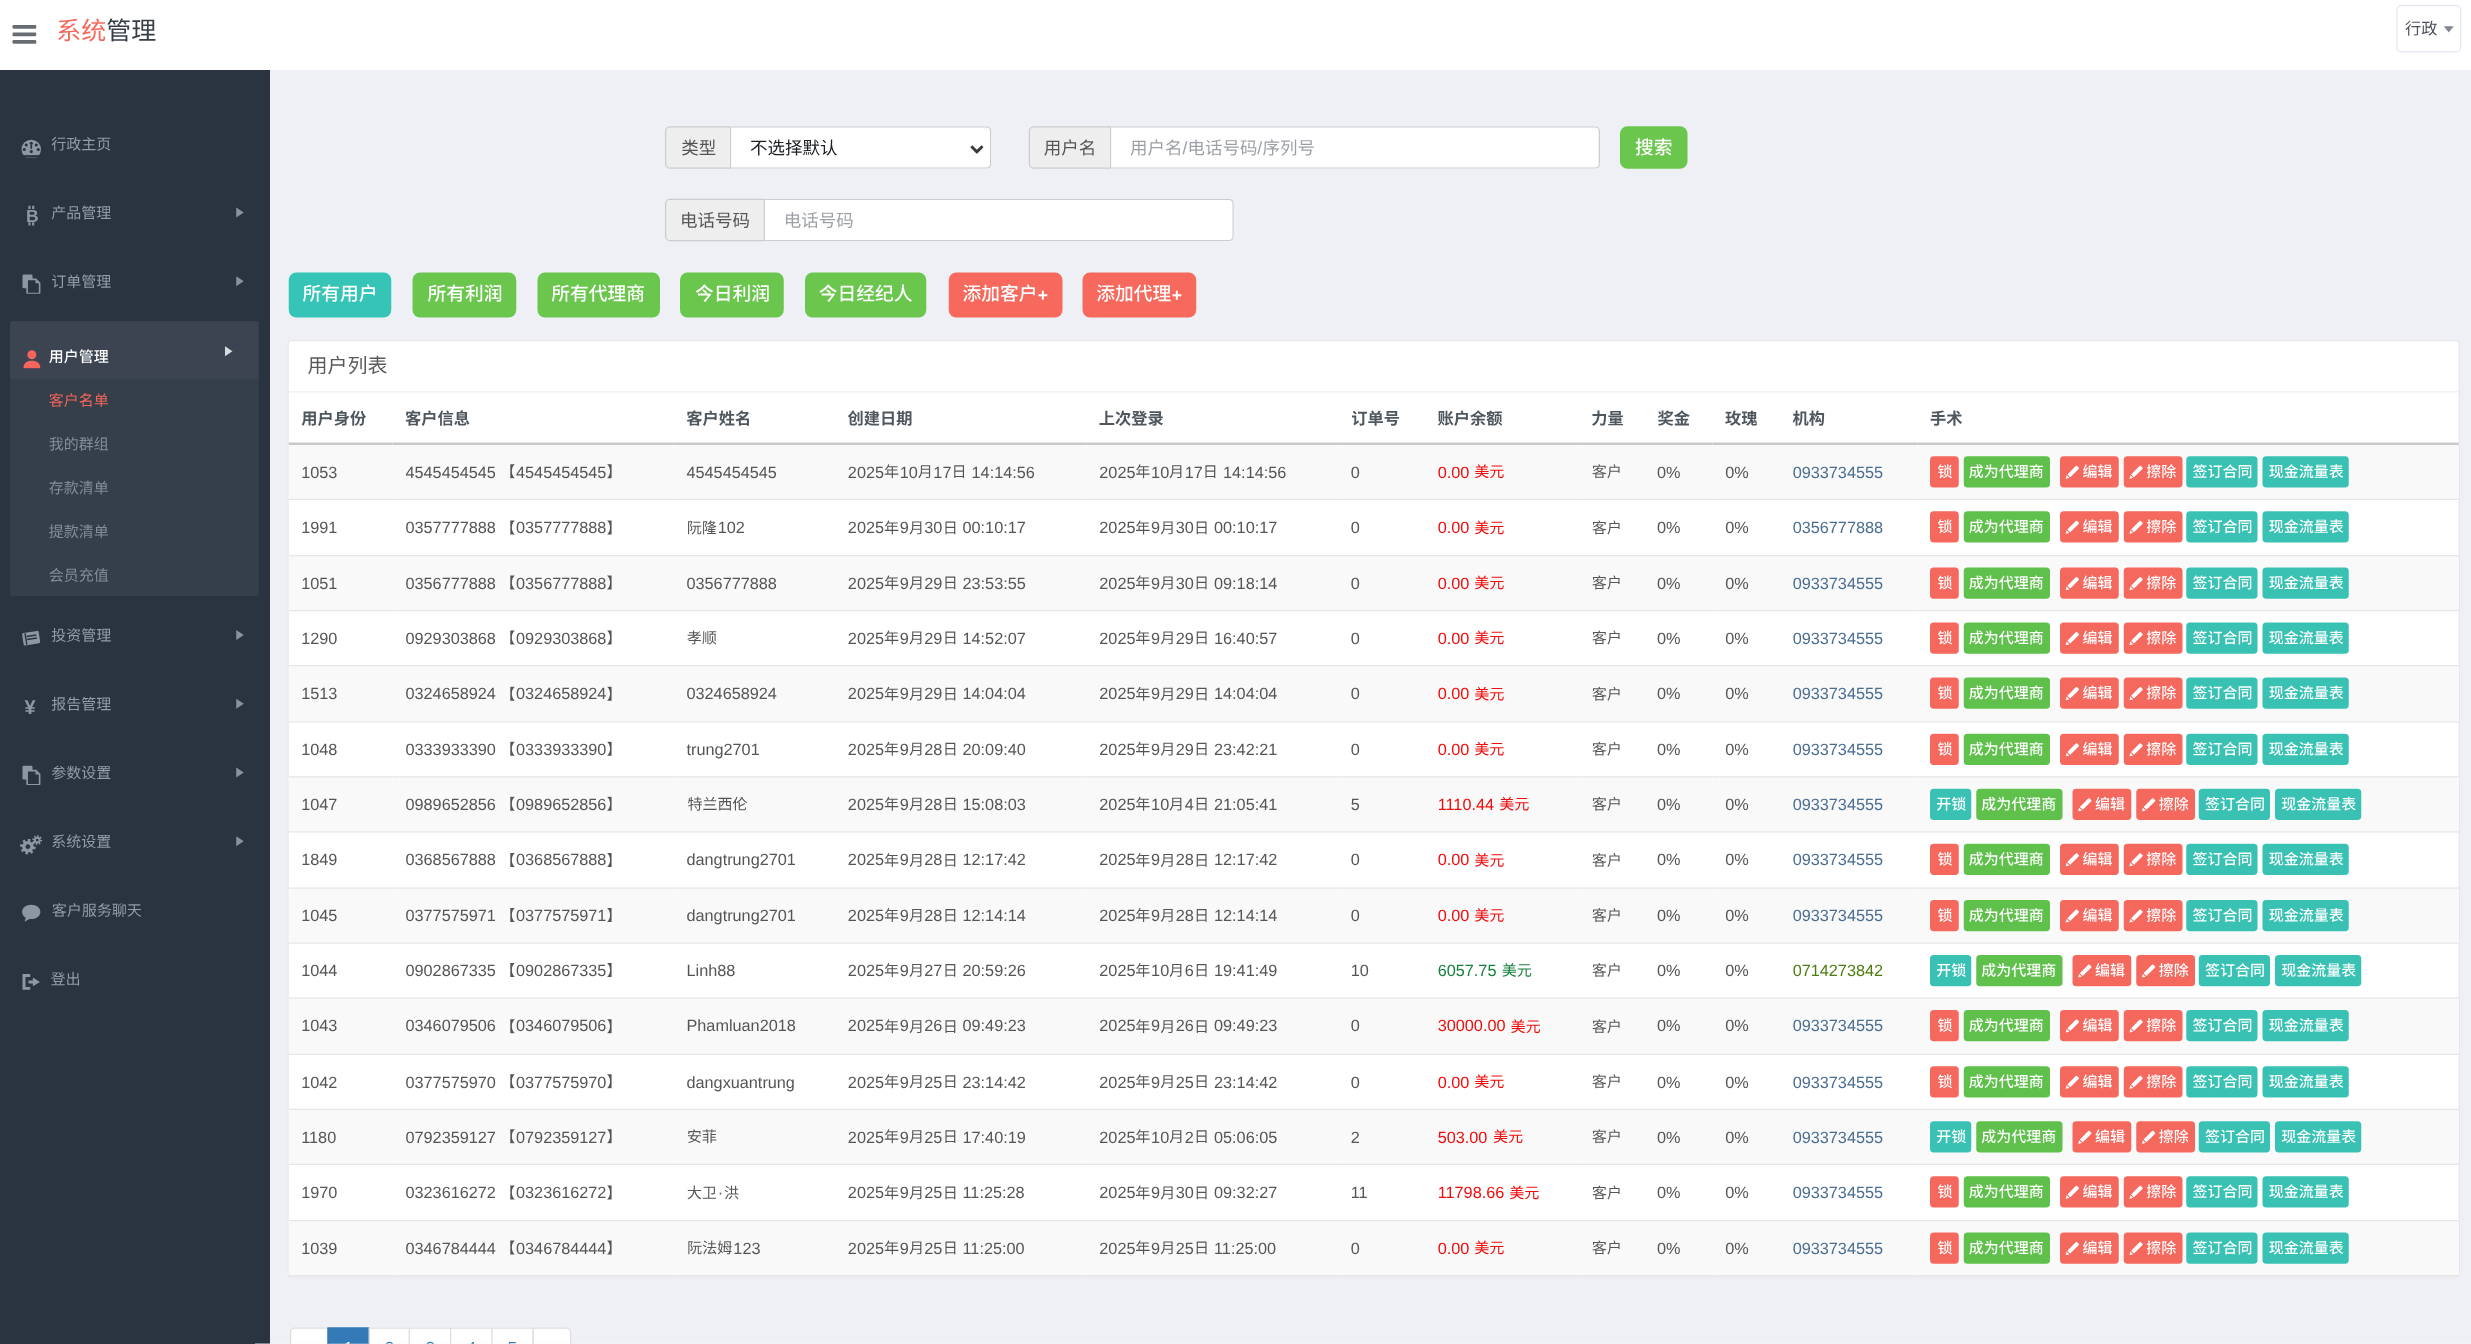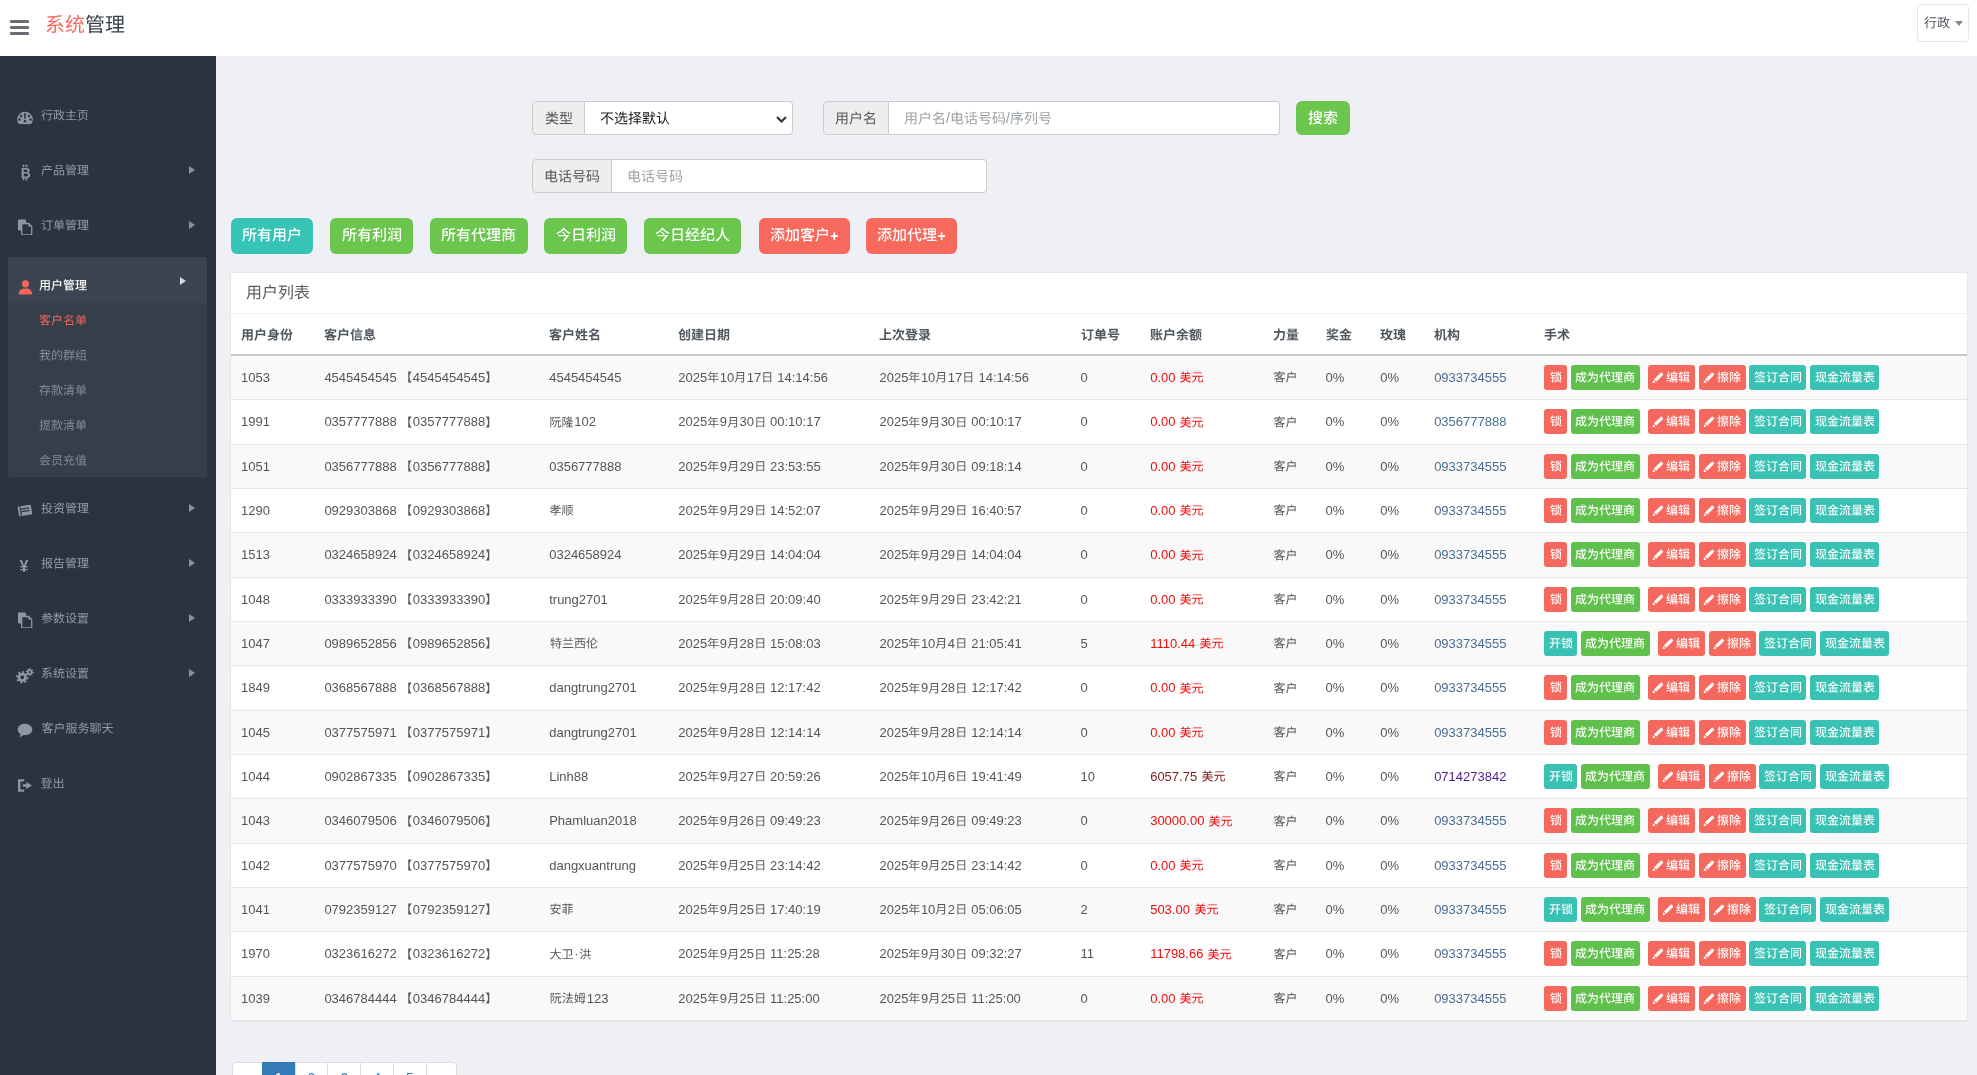--- a/index.html
+++ b/index.html
@@ -1192,31 +1192,31 @@
                 <use href="#r65e5" x="0"></use>
               </svg> 20:59:26</td>
             <td>2025<svg class="cj" style="width:12.50px;height:12px;vertical-align:-1.50px" viewBox="0 0 1000 1000">
                 <use href="#r5e74" x="0"></use>
               </svg>10<svg class="cj" style="width:12.50px;height:12px;vertical-align:-1.50px" viewBox="0 0 1000 1000">
                 <use href="#r6708" x="0"></use>
               </svg>6<svg class="cj" style="width:12.50px;height:12px;vertical-align:-1.50px" viewBox="0 0 1000 1000">
                 <use href="#r65e5" x="0"></use>
               </svg> 19:41:49</td>
             <td>10</td>
-            <td><span style="color:#7f1d1d">6057.75 <svg class="cj" style="width:25.00px;height:12px;vertical-align:-1.50px" viewBox="0 0 2000 1000">
+            <td><span style="color:#15803d">6057.75 <svg class="cj" style="width:25.00px;height:12px;vertical-align:-1.50px" viewBox="0 0 2000 1000">
                   <use href="#r7f8e" x="0"></use>
                   <use href="#r5143" x="1000"></use>
                 </svg></span></td>
             <td><svg class="cj" style="width:25.00px;height:12px;vertical-align:-1.50px" viewBox="0 0 2000 1000">
                 <use href="#r5ba2" x="0"></use>
                 <use href="#r6237" x="1000"></use>
               </svg></td>
             <td>0%</td>
             <td>0%</td>
-            <td><span style="color:#4c1d95">0714273842</span></td>
+            <td><span style="color:#4d7c0f">0714273842</span></td>
             <td class="ops"><span class="ab teal2"><svg class="cj" style="width:24.00px;height:12px;vertical-align:-1.44px" viewBox="0 0 2000 1000">
                   <use href="#b5f00" x="0"></use>
                   <use href="#b9501" x="1000"></use>
                 </svg></span><span class="ab grn2"><svg class="cj" style="width:60.00px;height:12px;vertical-align:-1.44px" viewBox="0 0 5000 1000">
                   <use href="#b6210" x="0"></use>
                   <use href="#b4e3a" x="1000"></use>
                   <use href="#b4ee3" x="2000"></use>
                   <use href="#b7406" x="3000"></use>
                   <use href="#b5546" x="4000"></use>
                 </svg></span><span class="ab red2" style="margin-left:4.2px"><svg width="12" height="11" viewBox="0 0 12 11.5" style="vertical-align:-1px;margin-right:2px">
@@ -1366,21 +1366,21 @@
                   <use href="#b540c" x="3000"></use>
                 </svg></span><span class="ab teal2"><svg class="cj" style="width:60.00px;height:12px;vertical-align:-1.44px" viewBox="0 0 5000 1000">
                   <use href="#b73b0" x="0"></use>
                   <use href="#b91d1" x="1000"></use>
                   <use href="#b6d41" x="2000"></use>
                   <use href="#b91cf" x="3000"></use>
                   <use href="#b8868" x="4000"></use>
                 </svg></span></td>
           </tr>
           <tr>
-            <td>1041</td>
+            <td>1180</td>
             <td>0792359127 <svg class="cj" style="width:12.50px;height:12px;vertical-align:-1.50px" viewBox="0 0 1000 1000">
                 <use href="#r3010" x="0"></use>
               </svg>0792359127<svg class="cj" style="width:12.50px;height:12px;vertical-align:-1.50px" viewBox="0 0 1000 1000">
                 <use href="#r3011" x="0"></use>
               </svg></td>
             <td><svg class="cj" style="width:25.00px;height:12px;vertical-align:-1.50px" viewBox="0 0 2000 1000">
                 <use href="#r5b89" x="0"></use>
                 <use href="#r83f2" x="1000"></use>
               </svg></td>
             <td>2025<svg class="cj" style="width:12.50px;height:12px;vertical-align:-1.50px" viewBox="0 0 1000 1000">

